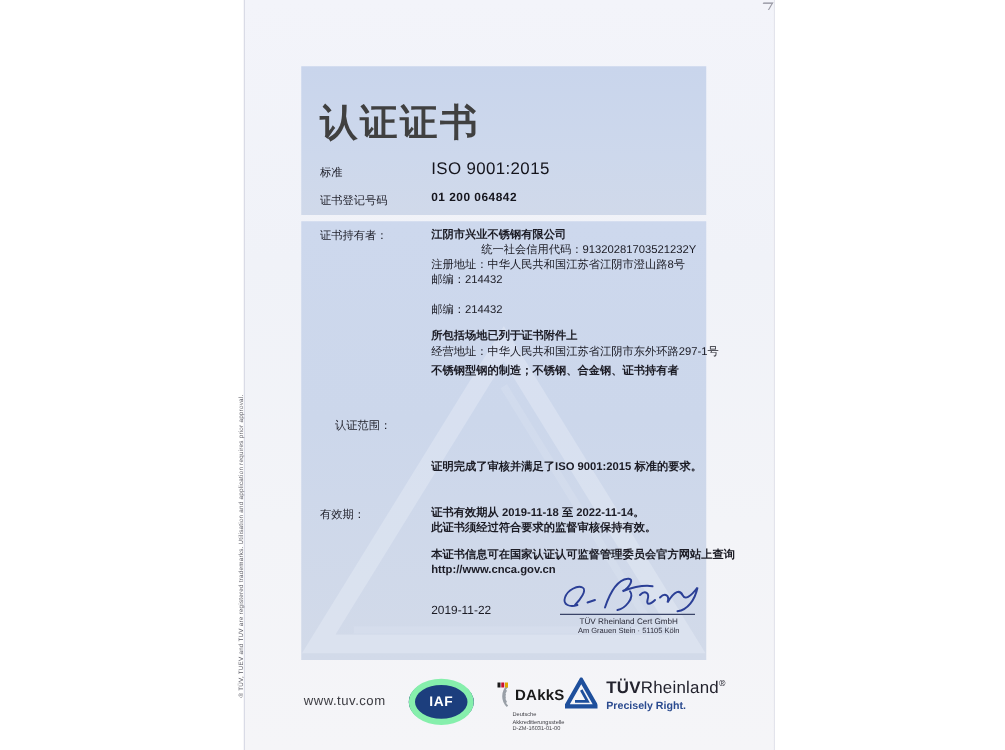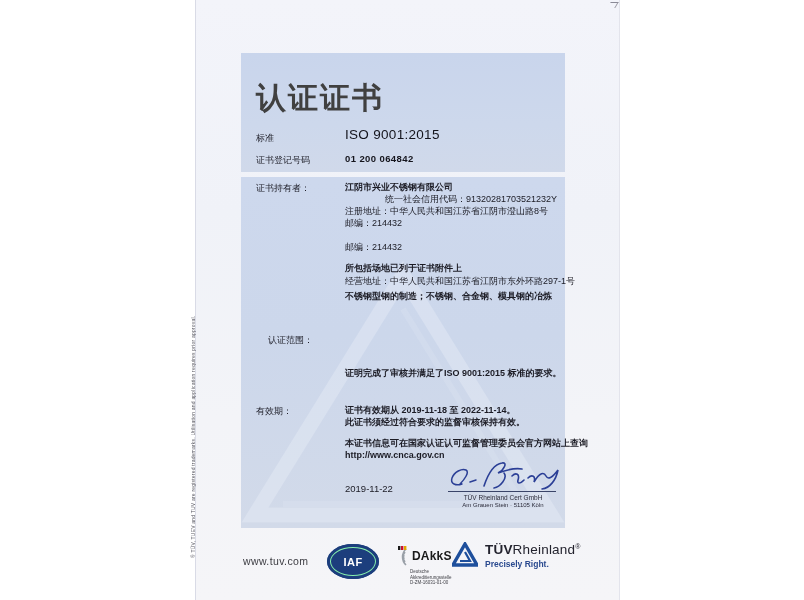--- a/index.html
+++ b/index.html
@@ -39,21 +39,21 @@
   .date-val{font-size:9.5px;color:#1b1b24;}
   
   .sig-line{left:448px;top:491px;width:108px;border-top:1px solid #3a4468;}
   .issuer{left:446px;width:114px;text-align:center;color:#2c2c3a;}
   .issuer-1{top:494px;font-size:6.5px;}
   .issuer-2{top:502px;font-size:6px;}
   
   .website{left:243px;top:555px;font-size:10.5px;color:#3c3c42;letter-spacing:.4px;}
   .iaf{left:327px;top:544px;width:52px;height:35px;background:#1c3e7d;border-radius:50%;
     display:flex;align-items:center;justify-content:center;box-shadow:inset 0 0 0 1px #1c3e7d;}
-  .iaf-inner{width:44px;height:27px;border:1px solid #86efac;border-radius:50%;
+  .iaf-inner{width:44px;height:27px;border:5px solid #86efac;border-radius:50%;
     display:flex;align-items:center;justify-content:center;}
   .iaf-txt{color:#fff;font-weight:700;font-size:11px;letter-spacing:.5px;}
   .dakks{left:386px;top:545px;width:70px;}
   .dakks-row{display:flex;align-items:flex-start;}
   .dakks-name{font-size:12px;font-weight:700;color:#1a1a1a;margin-left:2px;margin-top:4px;letter-spacing:.2px;}
   .dakks-sub{margin-left:24px;font-size:4.5px;color:#3f3f45;line-height:5.5px;}
   .tuv{left:452px;top:542px;display:flex;align-items:flex-start;}
   .tuv-text{margin-left:7px;}
   .tuv-name{font-size:13.5px;color:#23232e;letter-spacing:.2px;}
   .tuv-name .t{font-weight:700;}
@@ -88,21 +88,21 @@
 <div class="abs lbl" style="left:256px;top:182px;">证书持有者：</div>
 <div class="abs txt b" style="left:345px;top:181px;">江阴市兴业不锈钢有限公司</div>
 <div class="abs txt" style="left:345px;top:193px;padding-left:40px;">统一社会信用代码：91320281703521232Y</div>
 <div class="abs txt" style="left:345px;top:205px;">注册地址：中华人民共和国江苏省江阴市澄山路8号</div>
 <div class="abs txt" style="left:345px;top:217px;">邮编：214432</div>
 <div class="abs txt" style="left:345px;top:229px;margin-top:46px;">经营地址：中华人民共和国江苏省江阴市东外环路297-1号</div>
 <div class="abs txt" style="left:345px;top:241px;">邮编：214432</div>
 <div class="abs txt b" style="left:345px;top:262px;">所包括场地已列于证书附件上</div>
 
 <div class="abs lbl" style="left:268px;top:290px;margin-top:44px;">认证范围：</div>
-<div class="abs txt b" style="left:345px;top:290px;">不锈钢型钢的制造；不锈钢、合金钢、模具钢的冶炼</div>
+<div class="abs txt b" style="left:345px;top:290px;">不锈钢型钢的制造；不锈钢、合金钢、证书持有者</div>
 
 <div class="abs txt b" style="left:345px;top:367px;">证明完成了审核并满足了ISO 9001:2015 标准的要求。</div>
 
 <div class="abs lbl" style="left:256px;top:405px;">有效期：</div>
 <div class="abs txt b" style="left:345px;top:404px;">证书有效期从 2019-11-18 至 2022-11-14。</div>
 <div class="abs txt b" style="left:345px;top:416px;">此证书须经过符合要求的监督审核保持有效。</div>
 
 <div class="abs txt b" style="left:345px;top:437px;">本证书信息可在国家认证认可监督管理委员会官方网站上查询</div>
 <div class="abs txt b" style="left:345px;top:449px;">http://www.cnca.gov.cn</div>
 

